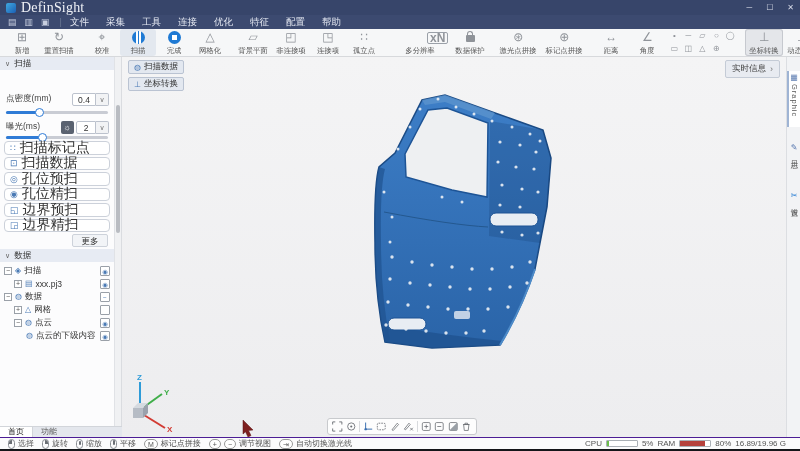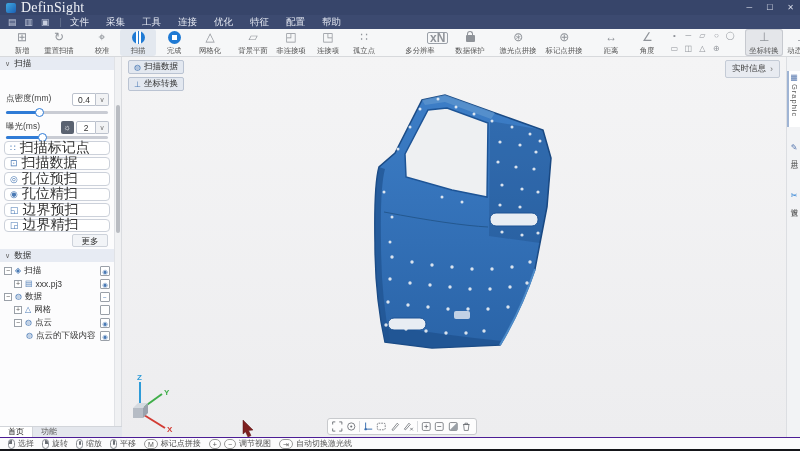--- a/index.html
+++ b/index.html
@@ -538,20 +538,33 @@
       </span>
     <span class="hint">
       <span class="key">+</span>
       <span class="key">−</span>
       <span>调节视图</span>
       </span>
     <span class="hint">
       <span class="key">⇥</span>
       <span>自动切换激光线</span>
       </span>
+    <span class="sysmon">
+      <span>CPU</span>
+      <span class="meter">
+          <span class="mfill" style="width:2px; background:#6CBE4C"></span>
+        </span>
+      <span>5%</span>
+      <span>RAM</span>
+      <span class="meter">
+          <span class="mfill" style="width:25px; background:#B5413C"></span>
+        </span>
+      <span>80%</span>
+      <span>16.89/19.96 G</span>
+    </span>
   </div>
 
   <div class="blackedge"></div>
 
   <svg class="cursor" width="14" height="17" viewBox="0 0 14 17">
     <path d="M1,0 L11,10 L6.5,10.5 L9,15.5 L6,17 L3.5,11.8 L1,14 Z" fill="#7d1f1f" stroke="#5a1212" stroke-width="0.5"></path>
   </svg>
 
 </div>
 

